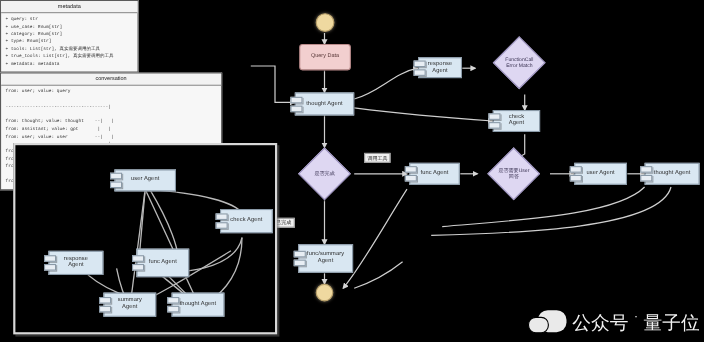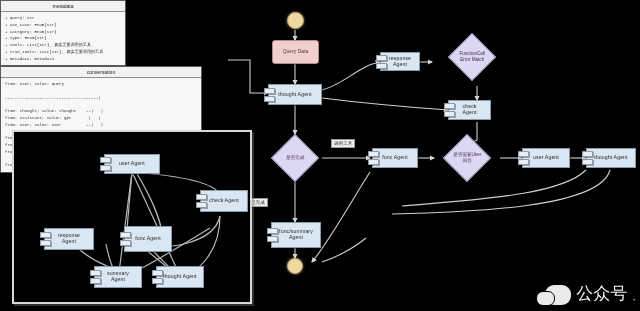--- a/index.html
+++ b/index.html
@@ -45,21 +45,21 @@
 
   
   .elabel{position:absolute;background:#f0f0f0;border:1px solid #9a9a9a;
           font-size:4.6px;padding:1px 2px;color:#222;white-space:nowrap;}
 
   
   #panel{position:absolute;background:#000;border:2px solid #d8d8d8;
          box-shadow:2px 2px 0 rgba(120,120,120,.4);}
 
   
-  #wm{position:absolute;right:4px;bottom:6px;display:flex;align-items:flex-end;
+  #wm{position:absolute;right:4px;bottom:6px;display:flex;align-items:flex-start;
       gap:5px;color:#fafafa;font-size:17px;opacity:.97;
       text-shadow:0 1px 2px rgba(0,0,0,.5);}
   #wm .bubble{width:26px;height:20px;background:#f2f2f2;border-radius:9px;
               position:relative;flex:0 0 auto;}
   #wm .bubble:after{content:"";position:absolute;width:17px;height:13px;
               background:#f2f2f2;border-radius:7px;left:-9px;top:6px;
               border:1.5px solid #000;}
   #wm .dot{font-size:11px;}
 </style>
 </head>
@@ -280,15 +280,16 @@
           <i></i>
         </span>
       <span class="lbl">thought Agent</span>
     </div>
   </div>
 
   <div id="wm">
     <span class="bubble"></span>
     <span>公众号</span>
     <span class="dot">·</span>
+    <span>量子位</span>
   </div>
 
 </div>
 
 </body></html>

